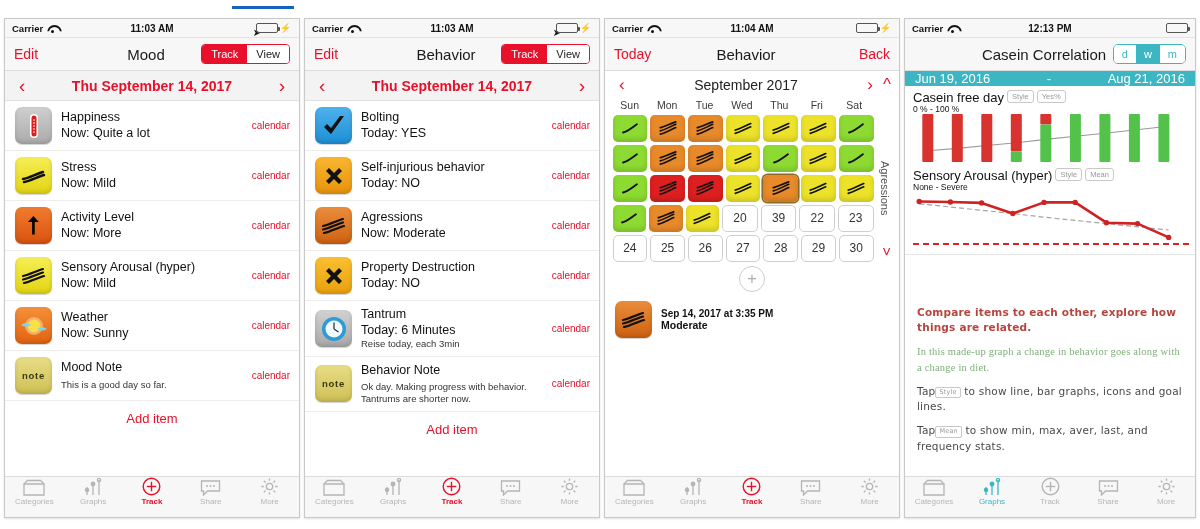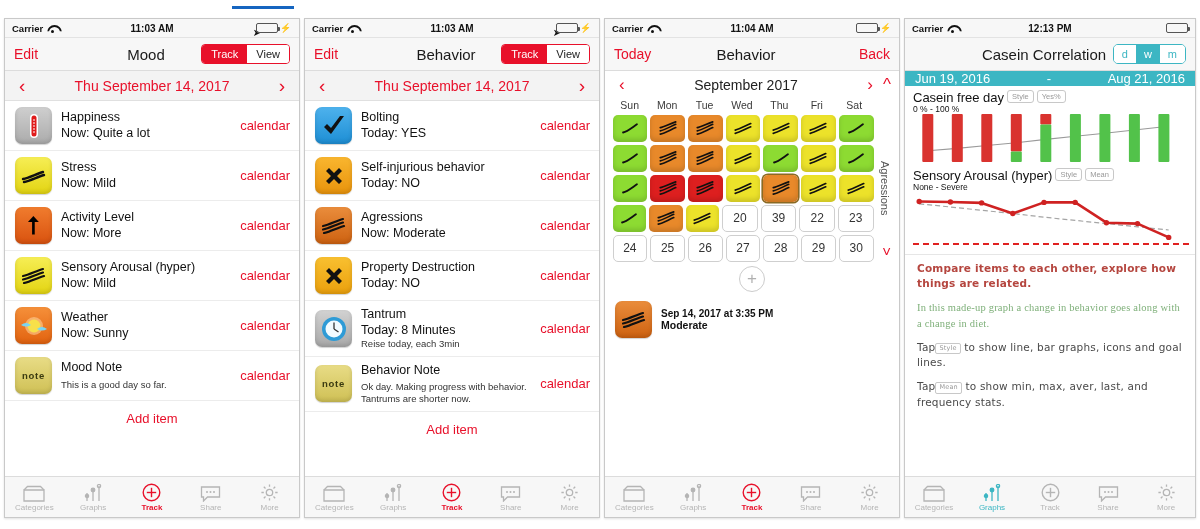--- a/index.html
+++ b/index.html
@@ -87,55 +87,55 @@
   .seg-teal .on{ background:#3cb6c3; color:#fff; }
   .seg-teal .off{ background:#fff; color:#3cb6c3; }
 
   
   .datebar{
     height:30px; background:#f3f3f3; border-bottom:1px solid #e0e0e0;
     display:flex; align-items:center; justify-content:space-between;
     padding:0 14px;
   }
   .datebar .chev{ color:#e8102a; font-size:19px; line-height:1; font-weight:300;}
-  .datebar .dtext{ color:#e8102a; font-size:14px; font-weight:400;}
+  .datebar .dtext{ color:#e8102a; font-size:14px; font-weight:700;}
 
   
   .list{ flex:1; overflow:hidden; background:#fff; }
   .row{
     display:flex; align-items:center; gap:9px;
     padding:6px 9px 6px 10px;
     border-bottom:1px solid #ececec;
     position:relative; min-height:48px;
   }
   .ico{
     width:37px;height:37px;border-radius:7px;flex:0 0 37px;
     display:flex;align-items:center;justify-content:center;
     box-shadow:inset 0 -2px 4px rgba(0,0,0,.13), 0 1px 1px rgba(0,0,0,.18);
     position:relative; overflow:hidden;
   }
   .rowtext{flex:1;min-width:0;}
   .rt1{font-size:12.5px;color:#111;line-height:1.25;}
   .rt2{font-size:12.5px;color:#111;line-height:1.25;}
   .rt3{font-size:9.5px;color:#333;line-height:1.25;}
   .cal{
-    font-size:13px;color:#e8102a;flex:0 0 auto;padding-left:4px;
+    font-size:10px;color:#e8102a;flex:0 0 auto;padding-left:4px;
   }
   .additem{
     text-align:center;color:#e8102a;font-size:13px;padding:10px 0 12px;
   }
 
   
   .swoosh{width:27px;height:17px;}
   .arrowup{font-size:24px;font-weight:900;line-height:1;}
 
   
   .tabbar{
     height:41px;background:#f7f7f7;border-top:1px solid #dcdcdc;
-    display:flex;align-items:center;
+    display:flex;align-items:flex-start;
   }
   .tab{flex:1;display:flex;flex-direction:column;align-items:center;gap:1px;color:#b5b5b5;}
   .tab .tl{font-size:8px;}
   .tab.active{color:#e8102a;}
   .tab.active .tl{font-weight:700;}
   .tab.active-teal{color:#3cb6c3;}
   .tabicon{height:19px;display:flex;align-items:flex-end;}
 
   
   .calhead{
@@ -177,21 +177,21 @@
     padding:0 10px;font-size:13px;
   }
   .gsec{padding:4px 8px 0 8px;}
   .gtitlerow{display:flex;align-items:flex-start;}
   .gtitle{font-size:13px;color:#111;flex:1;}
   .gsub{font-size:8.5px;color:#111;margin-top:-1px;}
   .pill{
     font-size:7.5px;color:#999;border:1px solid #c8c8c8;border-radius:3px;
     padding:1px 4px;margin-left:3px;background:#fff;
   }
-  .hand{padding:6px 12px 0 12px;font-family:"DejaVu Sans",sans-serif;}
+  .hand{padding:6px 12px 0 12px;font-family:"DejaVu Sans",sans-serif;margin-top:44px;}
   .hand p{font-size:10.5px;line-height:1.45;margin-bottom:9px;letter-spacing:.2px;}
   .hand .hred{color:#b5463f;font-weight:600;}
   .hand .hgreen{color:#7fb07a;font-family:Liberation Serif, serif;}
   .hand .hdark{color:#4a4a4a;}
   .inlinepill{
     font-size:6.5px;color:#999;border:1px solid #c8c8c8;border-radius:2px;
     padding:0 3px;background:#fff;display:inline-block;vertical-align:1px;
   }
 </style>
 </head>
@@ -476,21 +476,21 @@
         <span class="ico" style="background:linear-gradient(#d2d2d2,#a8a8a8);">
           <svg width="30" height="30" viewBox="0 0 30 30">
             <circle cx="15" cy="15" r="12" fill="#2e9bd6"></circle>
             <circle cx="15" cy="15" r="8.5" fill="#f2fbff"></circle>
             <line x1="15" y1="15" x2="15" y2="8.5" stroke="#333" stroke-width="1.3"></line>
             <line x1="15" y1="15" x2="19.5" y2="18" stroke="#333" stroke-width="1.3"></line>
           </svg>
         </span>
         <span class="rowtext">
           <div class="rt1">Tantrum</div>
-          <div class="rt2">Today: 8 Minutes</div>
+          <div class="rt2">Today: 6 Minutes</div>
           <div class="rt3">Reise today, each 3min</div>
         </span>
         <span class="cal">calendar</span>
       </div>
 
       <div class="row">
         <span class="ico" style="background:linear-gradient(#e8dc86,#cfc055);">
           <span style="font-size:9.5px;font-weight:700;letter-spacing:.7px;color:#3a3a10;">note</span>
         </span>
         <span class="rowtext">

